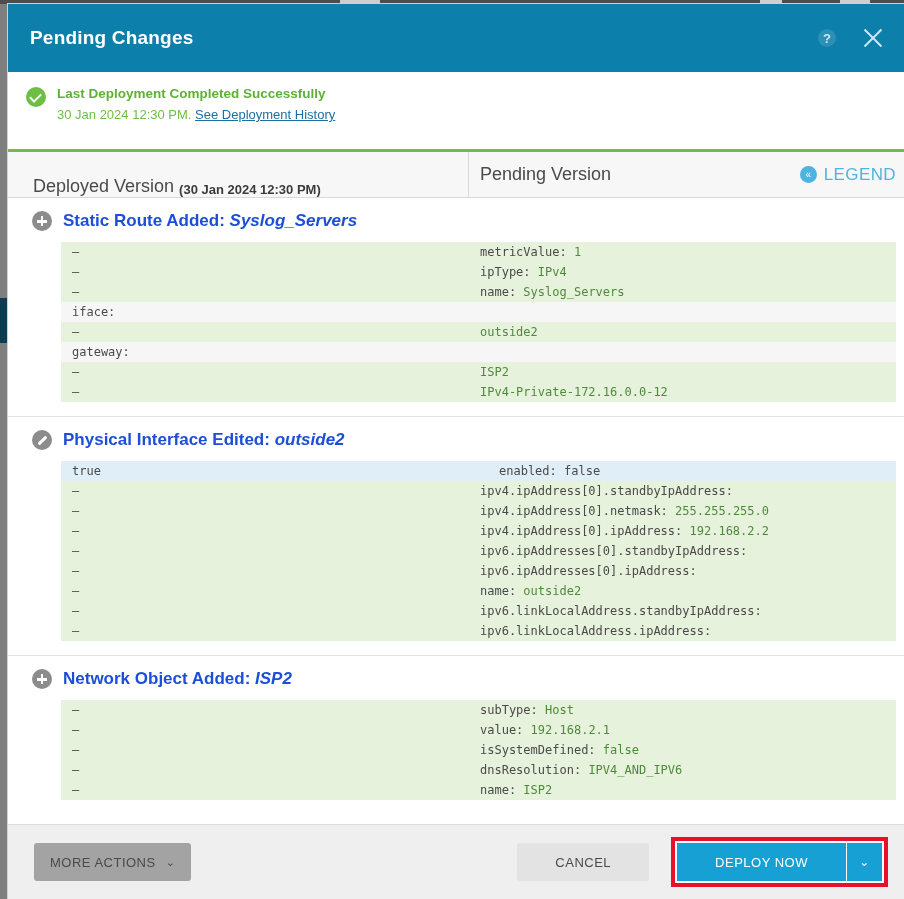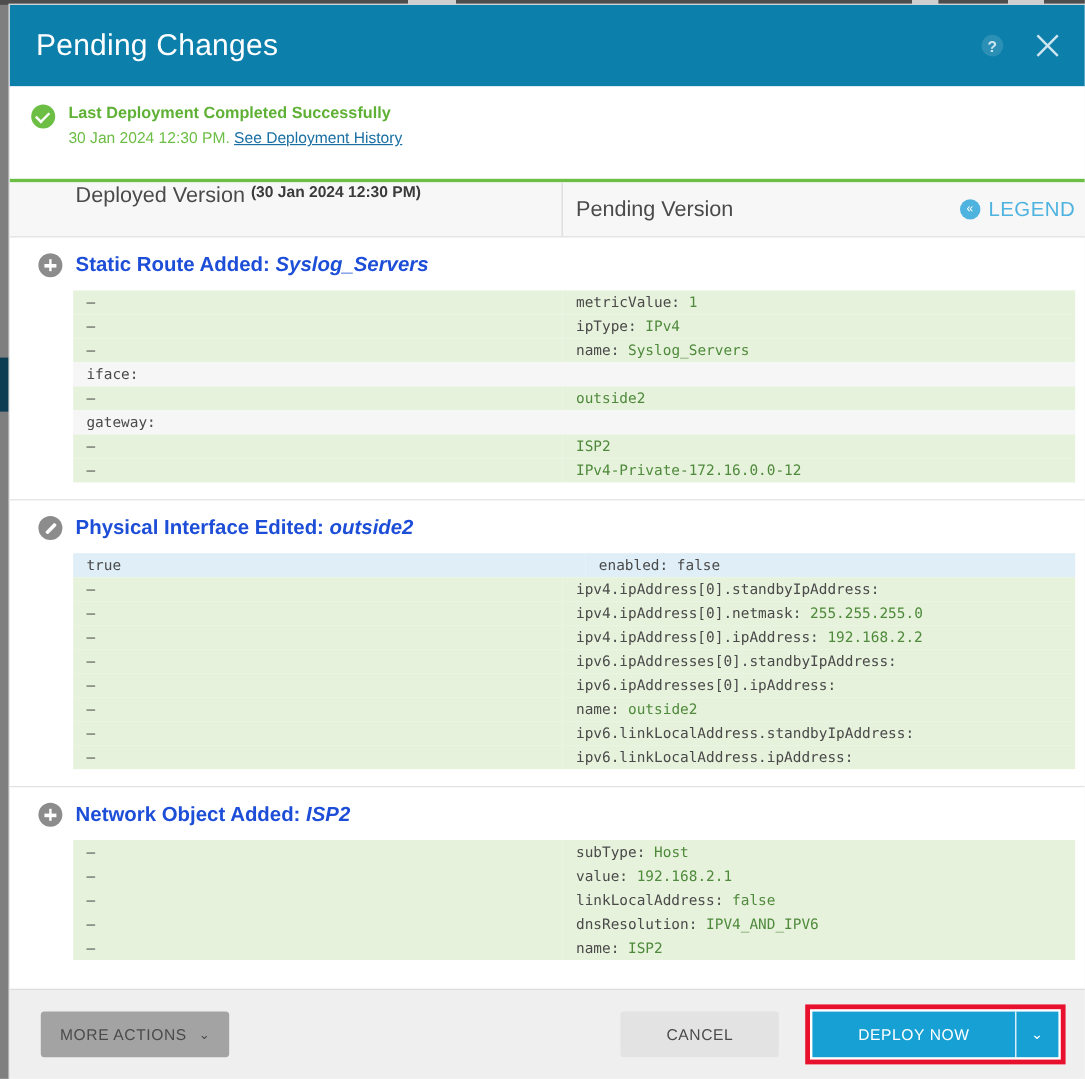--- a/index.html
+++ b/index.html
@@ -43,21 +43,21 @@
 
   
   .titlebar {
     height: 68px; flex: 0 0 68px;
     background: #0d7fab;
     display: flex; align-items: center;
     padding: 0 18px 0 22px;
     color: #fff;
   }
   .titlebar .title {
-    font-size: 25px; font-weight: 400; letter-spacing: .2px;
+    font-size: 19px; font-weight: 700; letter-spacing: .2px;
     flex: 1;
   }
   .help-icon {
     width: 18px; height: 18px; border-radius: 50%;
     background: #2b8fb6;
     color: #cfe6f0;
     font-size: 13px; font-weight: bold;
     display: flex; align-items: center; justify-content: center;
     margin-right: 24px;
     cursor: pointer;
@@ -108,23 +108,23 @@
     flex: 0 0 45px;
     display: flex; align-items: center;
     background: #f7f7f7;
     border-bottom: 1px solid #d9d9d9;
   }
   .colheaders .col {
     display: flex; align-items: baseline;
     height: 100%;
   }
   .colheaders .col.left {
-    width: 461px; padding-left: 55px; box-sizing: border-box;
+    width: 461px; padding-left: 25px; box-sizing: border-box;
     border-right: 1px solid #d9d9d9;
-    align-items: flex-start;
+    align-items: flex-end;
   }
   .colheaders .col.right {
     flex: 1; padding-left: 11px; box-sizing: border-box;
     align-items: center; justify-content: space-between; padding-right: 8px;
   }
   .ch-main { font-size: 18px; color: #4a4a4a; }
   .ch-sub  { font-size: 13px; color: #3b3b3b; font-weight: bold; margin-left: 5px; }
   .legend {
     display: flex; align-items: center; cursor: pointer;
   }
@@ -375,21 +375,21 @@
           <div class="row added">
             <div class="cell left"><span class="dash">–</span></div>
             <div class="cell right"><span class="k">subType: </span><span class="v-green">Host</span></div>
           </div>
           <div class="row added">
             <div class="cell left"><span class="dash">–</span></div>
             <div class="cell right"><span class="k">value: </span><span class="v-green">192.168.2.1</span></div>
           </div>
           <div class="row added">
             <div class="cell left"><span class="dash">–</span></div>
-            <div class="cell right"><span class="k">linkLocalAddress: </span><span class="v-green">false</span></div>
+            <div class="cell right"><span class="k">isSystemDefined: </span><span class="v-green">false</span></div>
           </div>
           <div class="row added">
             <div class="cell left"><span class="dash">–</span></div>
             <div class="cell right"><span class="k">dnsResolution: </span><span class="v-green">IPV4_AND_IPV6</span></div>
           </div>
           <div class="row added">
             <div class="cell left"><span class="dash">–</span></div>
             <div class="cell right"><span class="k">name: </span><span class="v-green">ISP2</span></div>
           </div>
         </div>

